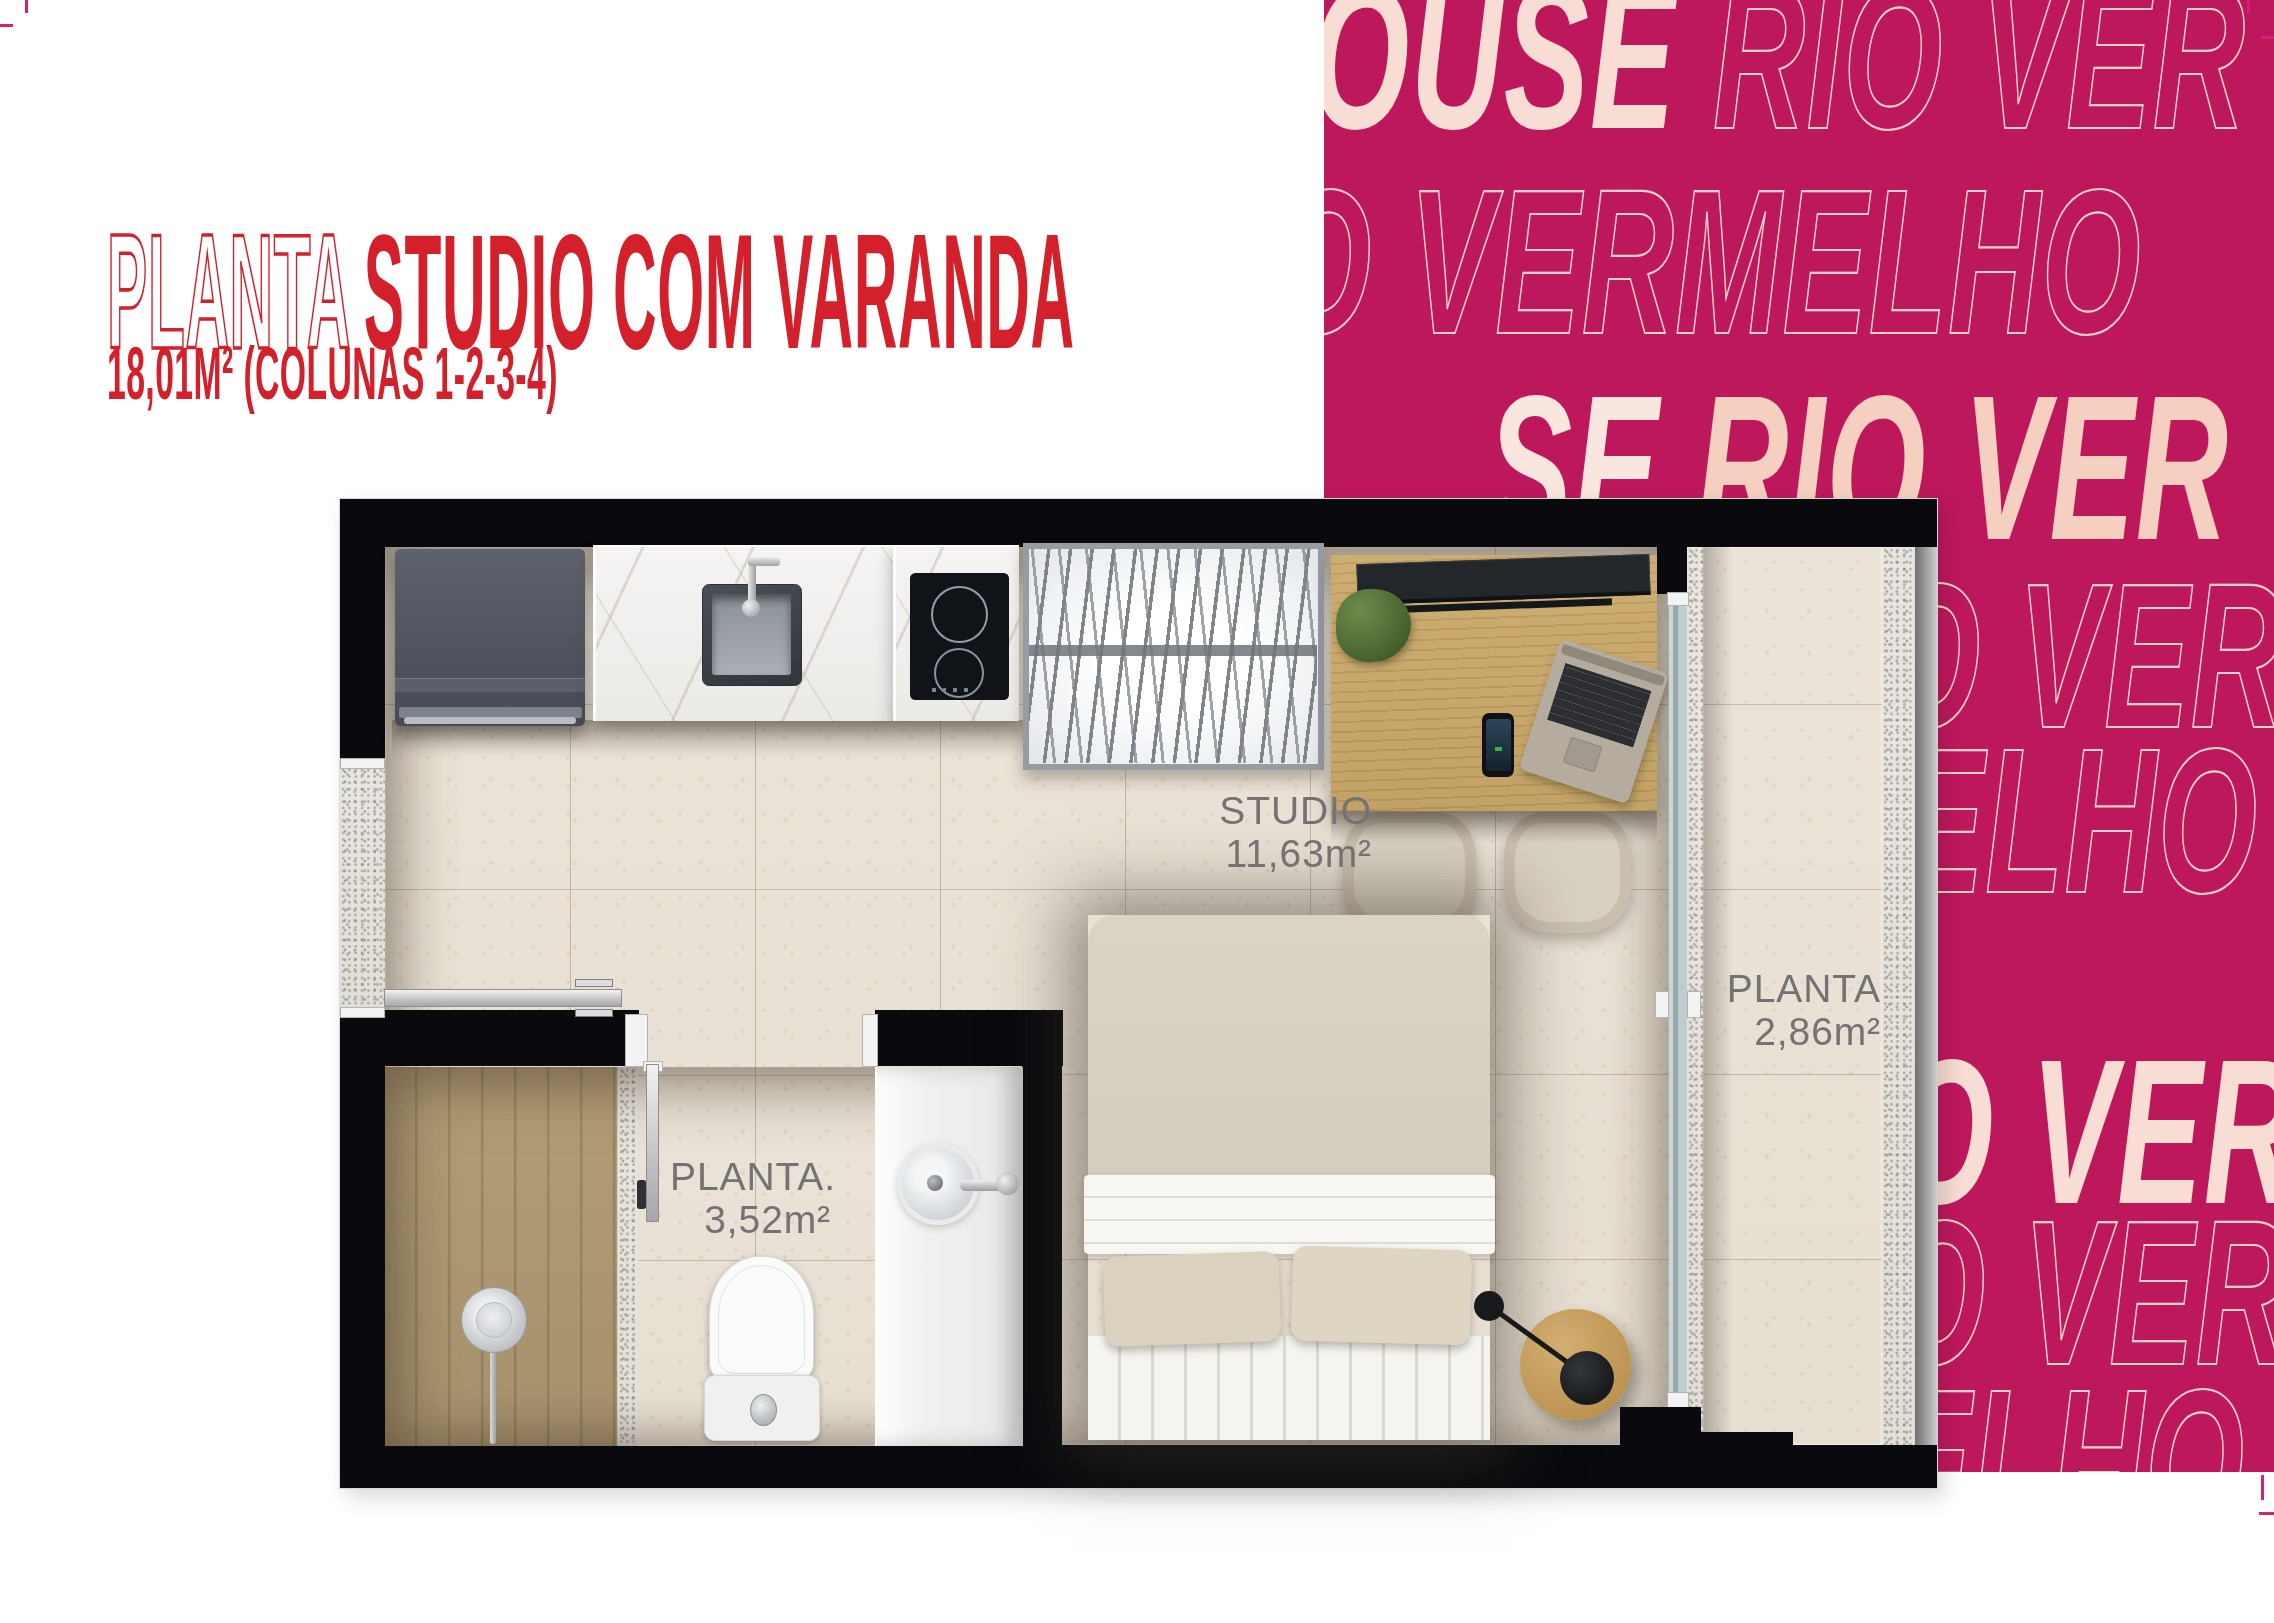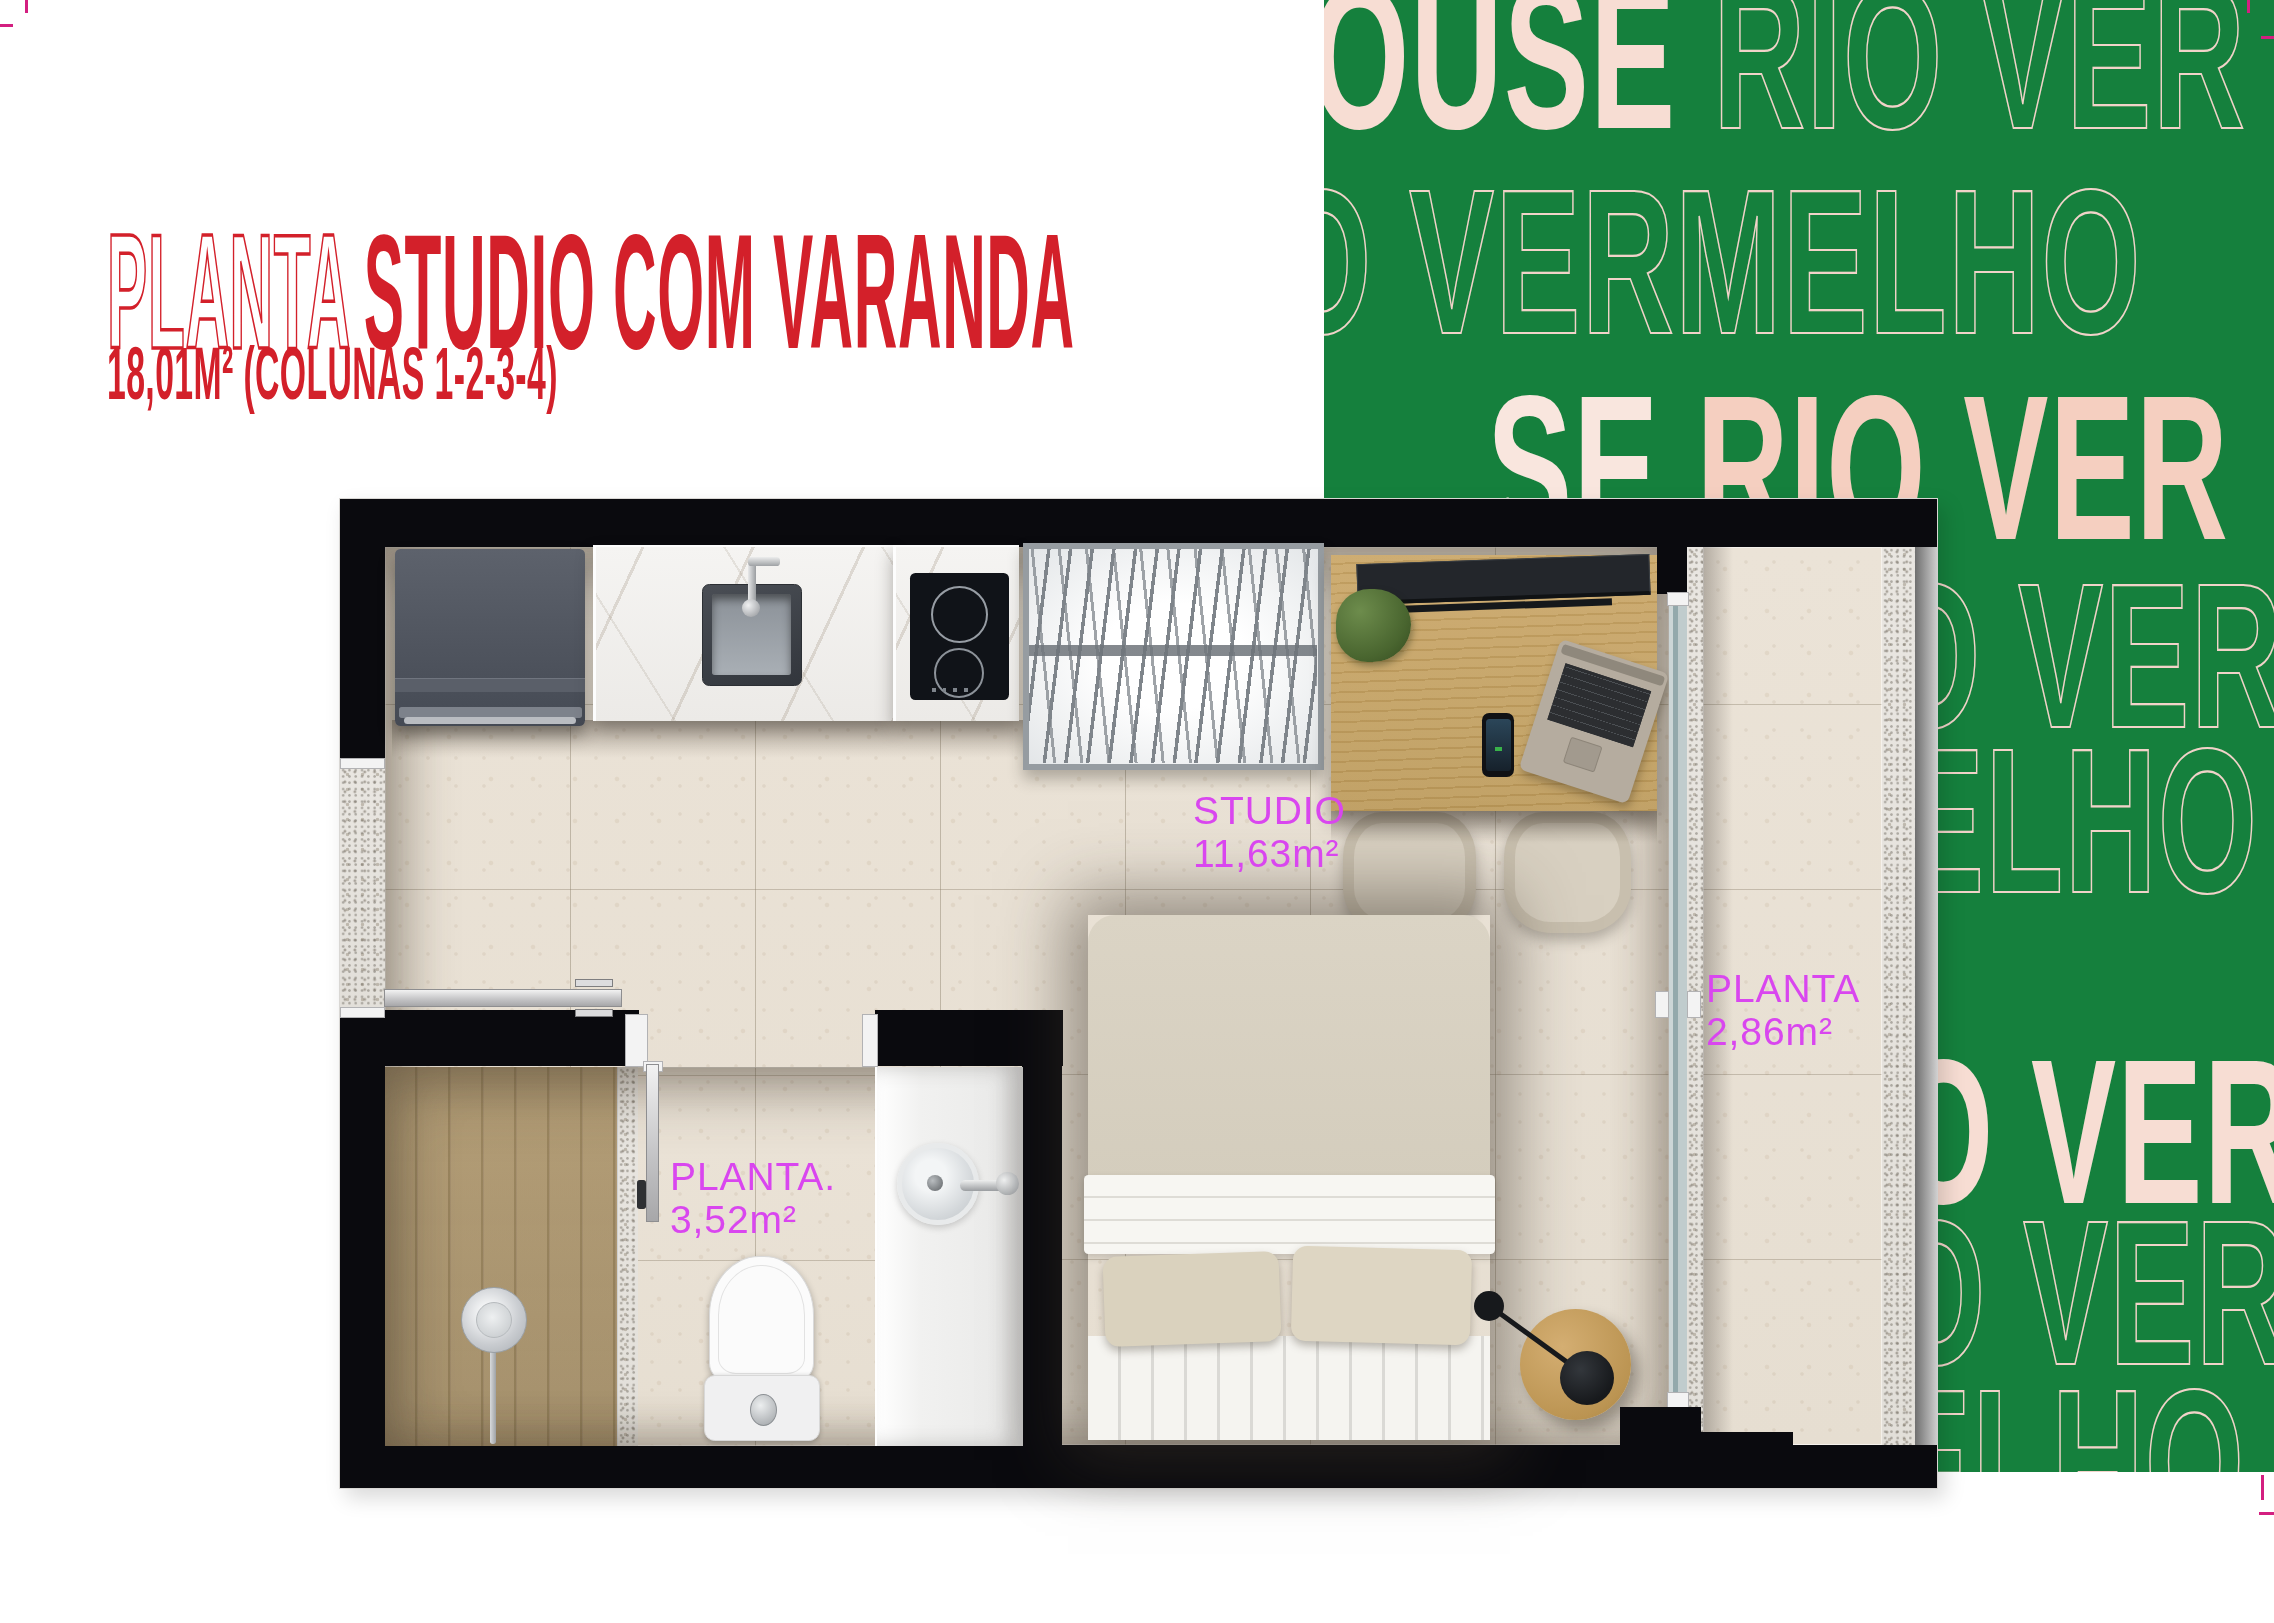--- a/index.html
+++ b/index.html
@@ -6,21 +6,21 @@
   html,body { width:2275px; height:1624px; }
   body {
     position:relative; overflow:hidden; background:#ffffff;
     font-family:"Liberation Sans", sans-serif;
   }
   .abs { position:absolute; }
 
   
   .panel-right {
     position:absolute; left:1324px; top:0; width:951px; height:1472px;
-    background:#15803d; overflow:hidden;
+    background:#be185d; overflow:hidden;font-style:italic;
   }
   .wm-row {
     position:absolute; white-space:nowrap; line-height:1;
     font-weight:bold; font-size:206px; letter-spacing:1.8px;
     transform:scaleX(0.62); transform-origin:left top;
   }
   .wm-solid        { color:#f7ddd3; }
   .wm-solid-strong { color:#f5cfc0; }
   .wm-solid-light  { color:#f9e6de; }
   .wm-outline      { color:transparent; -webkit-text-stroke:2.2px #f1d3c9; }
@@ -84,21 +84,21 @@
   .wood-planks {
     background:
       repeating-linear-gradient(90deg, #b39d76 0 30px, #9c8760 30px 32px, #a99371 32px 33px),
       linear-gradient(rgba(255,255,255,.10), rgba(0,0,0,.08));
     background-blend-mode:multiply;
     border-right:1.8px solid #cfcfcf;
   }
   .blackwall { background:#0a0a0e; }
   .whitecap  { background:#f3f3f3; border:0.9px solid #b2b2b4; }
   .silver    { background:linear-gradient(180deg,#f2f2f2,#c6c6c8 55%,#a7a7a9); border:0.9px solid #8e8e90; }
-  .label { position:absolute; text-align:left; color:#d946ef; font-size:39px; line-height:1.1; letter-spacing:0.9px; }
+  .label { position:absolute; text-align:right; color:#737373; font-size:39px; line-height:1.1; letter-spacing:0.9px; }
   .label .area { font-size:39px; }
   .shadow-strip { background:linear-gradient(rgba(75,64,52,.38), rgba(75,64,52,0)); }
 </style>
 </head>
 <body>
 
 <div class="panel-right">
   <div class="wm-row" style="left:-14.3px; top:-46px;">
     <span class="wm-solid">OUSE </span><span class="wm-outline">RIO VER</span>
   </div>

